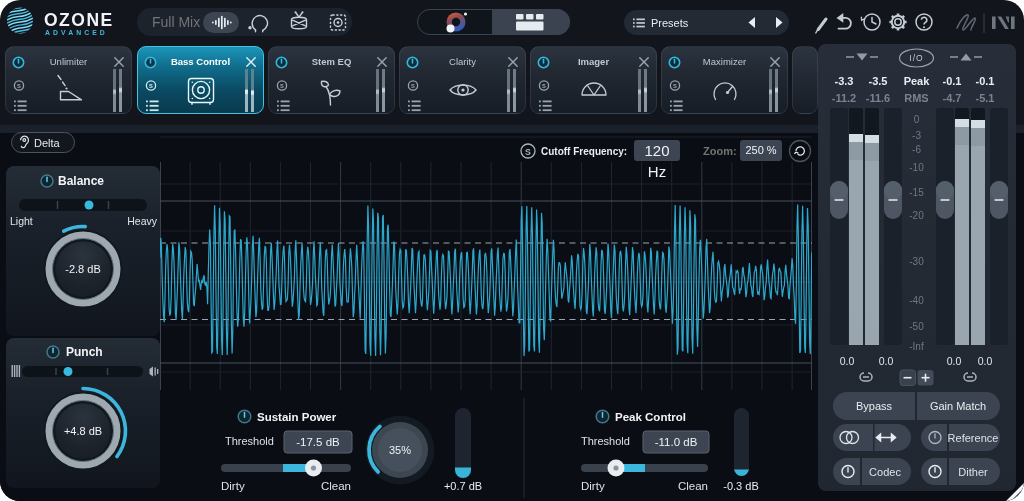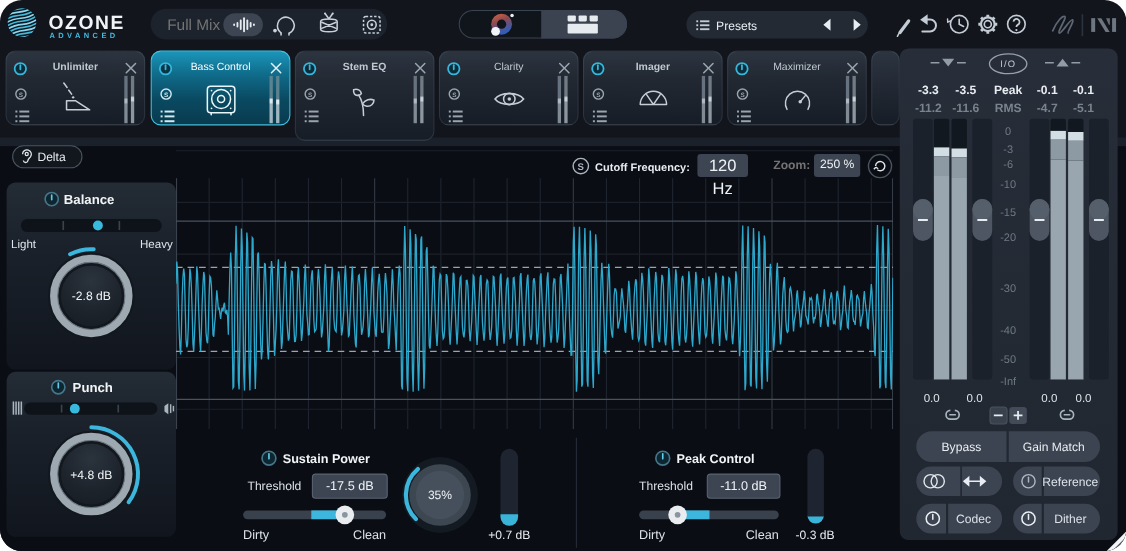--- a/index.html
+++ b/index.html
@@ -135,21 +135,21 @@
       </g>
       <line x1="179" y1="8" x2="179" y2="28" stroke="#2c333e" stroke-width="1.5"></line>
       <g fill="#6e7680">
         <rect x="187" y="11.5" width="3.6" height="12.5"></rect>
         <path d="M192.5 11.5 L196.2 11.5 L203.8 24 L200.1 24 Z"></path>
         <path d="M200.5 11.5 L204 11.5 L204 17.5 L203 17.5 Z" opacity="0.9"></path>
         <rect x="206" y="11.5" width="3.6" height="12.5"></rect>
       </g>
     </svg>
     <div style="position:absolute;left:5px;top:46px;width:127px;height:68px;border-radius:9px;background:linear-gradient(180deg,#2c3440 0%,#222933 35%,#171d26 100%);border:1px solid rgba(130,145,160,0.18);box-sizing:border-box">
-      <div style="position:absolute;left:0;right:0;top:9px;text-align:center;font-size:9.5px;font-weight:bold;color:#c0c8d0">Unlimiter</div>
+      <div style="position:absolute;left:0;right:0;top:9px;text-align:center;font-size:9.5px;font-weight:normal;color:#c0c8d0">Unlimiter</div>
       <div style="position:absolute;right:15px;top:22px;width:3.5px;height:43px;background:linear-gradient(180deg,#677280 0%,#677280 46%,#aeb9c2 50%,#aeb9c2 56%,#7f8a94 60%,#7f8a94 100%)"></div>
       <div style="position:absolute;right:9px;top:22px;width:3.5px;height:43px;background:linear-gradient(180deg,#707b86 0%,#707b86 42%,#c7d1d8 46%,#c7d1d8 52%,#8b969f 56%,#8b969f 100%)"></div>
       <svg width="127" height="68" viewBox="0 0 127 68" style="position:absolute;left:0;top:0">
         <circle cx="12.5" cy="15.5" r="5.2" fill="#0d2c3a" stroke="#35b7dc" stroke-width="1.6"></circle>
         <line x1="12.5" y1="12.276" x2="12.5" y2="16.02" stroke="#35b7dc" stroke-width="1.6" stroke-linecap="round"></line>
         <circle cx="13" cy="38.5" r="4.6" fill="none" stroke="#9aa4af" stroke-width="1.3"></circle>
         <text x="13" y="41.03" fill="#9aa4af" font-size="5.75" font-weight="bold" text-anchor="middle">S</text>
         <rect x="8" y="53.5" width="1.8" height="1.8" fill="#9aa4af"></rect>
         <rect x="11.6" y="53.5" width="9" height="1.8" fill="#9aa4af"></rect>
         <rect x="8" y="57.9" width="1.8" height="1.8" fill="#9aa4af"></rect>
@@ -161,21 +161,21 @@
         <g transform="translate(46,27)">
           <g stroke="#c6cdd5" stroke-width="1.4" fill="none" stroke-linejoin="round">
 <path d="M8.5 17.5 L16.5 17.5 L29.5 25.8 L8.5 25.8 Z"></path>
 <path d="M6 1.5 l3 4 M10.5 8 l2.6 3.6" stroke-linecap="round"></path>
 <circle cx="14.5" cy="14.5" r="1.1" fill="#c6cdd5" stroke="none"></circle>
 </g>
         </g>
       </svg>
     </div>
     <div style="position:absolute;left:137px;top:46px;width:127px;height:68px;border-radius:9px;background:linear-gradient(180deg,#1b95b9 0%,#106d8c 30%,#0a4a62 65%,#093b4e 100%);border:1.5px solid #40c4e6;box-sizing:border-box">
-      <div style="position:absolute;left:0;right:0;top:9px;text-align:center;font-size:9.5px;font-weight:normal;color:#ffffff">Bass Control</div>
+      <div style="position:absolute;left:0;right:0;top:9px;text-align:center;font-size:9.5px;font-weight:bold;color:#ffffff">Bass Control</div>
       <div style="position:absolute;right:15px;top:22px;width:3.5px;height:43px;background:linear-gradient(180deg,#5d828f 0%,#5d828f 46%,#dfeaf0 50%,#dfeaf0 56%,#9fb6c0 60%,#9fb6c0 100%)"></div>
       <div style="position:absolute;right:9px;top:22px;width:3.5px;height:43px;background:linear-gradient(180deg,#5d828f 0%,#5d828f 48%,#dfeaf0 52%,#dfeaf0 58%,#9fb6c0 62%,#9fb6c0 100%)"></div>
       <svg width="127" height="68" viewBox="0 0 127 68" style="position:absolute;left:0;top:0">
         <circle cx="12.5" cy="15.5" r="5.2" fill="#0a3648" stroke="#35b7dc" stroke-width="1.6"></circle>
         <line x1="12.5" y1="12.276" x2="12.5" y2="16.02" stroke="#35b7dc" stroke-width="1.6" stroke-linecap="round"></line>
         <circle cx="13" cy="38.5" r="4.6" fill="none" stroke="#cfe9f2" stroke-width="1.3"></circle>
         <text x="13" y="41.03" fill="#cfe9f2" font-size="5.75" font-weight="bold" text-anchor="middle">S</text>
         <rect x="8" y="53.5" width="1.8" height="1.8" fill="#cfe9f2"></rect>
         <rect x="11.6" y="53.5" width="9" height="1.8" fill="#cfe9f2"></rect>
         <rect x="8" y="57.9" width="1.8" height="1.8" fill="#cfe9f2"></rect>
@@ -191,21 +191,21 @@
 <circle cx="17" cy="16" r="3.2"></circle>
 <circle cx="8.3" cy="8.3" r="0.8" fill="#e8f6fa" stroke="none"></circle>
 <circle cx="25.7" cy="8.3" r="0.8" fill="#e8f6fa" stroke="none"></circle>
 <circle cx="8.3" cy="24.5" r="0.8" fill="#e8f6fa" stroke="none"></circle>
 <circle cx="25.7" cy="24.5" r="0.8" fill="#e8f6fa" stroke="none"></circle>
 <path d="M8 28.5 l0 1.8 M26 28.5 l0 1.8" stroke-linecap="round"></path>
 </g>
         </g>
       </svg>
     </div>
-    <div style="position:absolute;left:268px;top:46px;width:127px;height:82px;border-radius:9px;background:linear-gradient(180deg,#2c3440 0%,#222933 35%,#171d26 100%);border:1px solid rgba(130,145,160,0.18);box-sizing:border-box">
+    <div style="position:absolute;left:268px;top:46px;width:127px;height:68px;border-radius:9px;background:linear-gradient(180deg,#2c3440 0%,#222933 35%,#171d26 100%);border:1px solid rgba(130,145,160,0.18);box-sizing:border-box">
       <div style="position:absolute;left:0;right:0;top:9px;text-align:center;font-size:9.5px;font-weight:bold;color:#c0c8d0">Stem EQ</div>
       <div style="position:absolute;right:15px;top:22px;width:3.5px;height:43px;background:linear-gradient(180deg,#677280 0%,#677280 46%,#aeb9c2 50%,#aeb9c2 56%,#7f8a94 60%,#7f8a94 100%)"></div>
       <div style="position:absolute;right:9px;top:22px;width:3.5px;height:43px;background:linear-gradient(180deg,#707b86 0%,#707b86 42%,#c7d1d8 46%,#c7d1d8 52%,#8b969f 56%,#8b969f 100%)"></div>
       <svg width="127" height="68" viewBox="0 0 127 68" style="position:absolute;left:0;top:0">
         <circle cx="12.5" cy="15.5" r="5.2" fill="#0d2c3a" stroke="#35b7dc" stroke-width="1.6"></circle>
         <line x1="12.5" y1="12.276" x2="12.5" y2="16.02" stroke="#35b7dc" stroke-width="1.6" stroke-linecap="round"></line>
         <circle cx="13" cy="38.5" r="4.6" fill="none" stroke="#9aa4af" stroke-width="1.3"></circle>
         <text x="13" y="41.03" fill="#9aa4af" font-size="5.75" font-weight="bold" text-anchor="middle">S</text>
         <rect x="8" y="53.5" width="1.8" height="1.8" fill="#9aa4af"></rect>
         <rect x="11.6" y="53.5" width="9" height="1.8" fill="#9aa4af"></rect>

